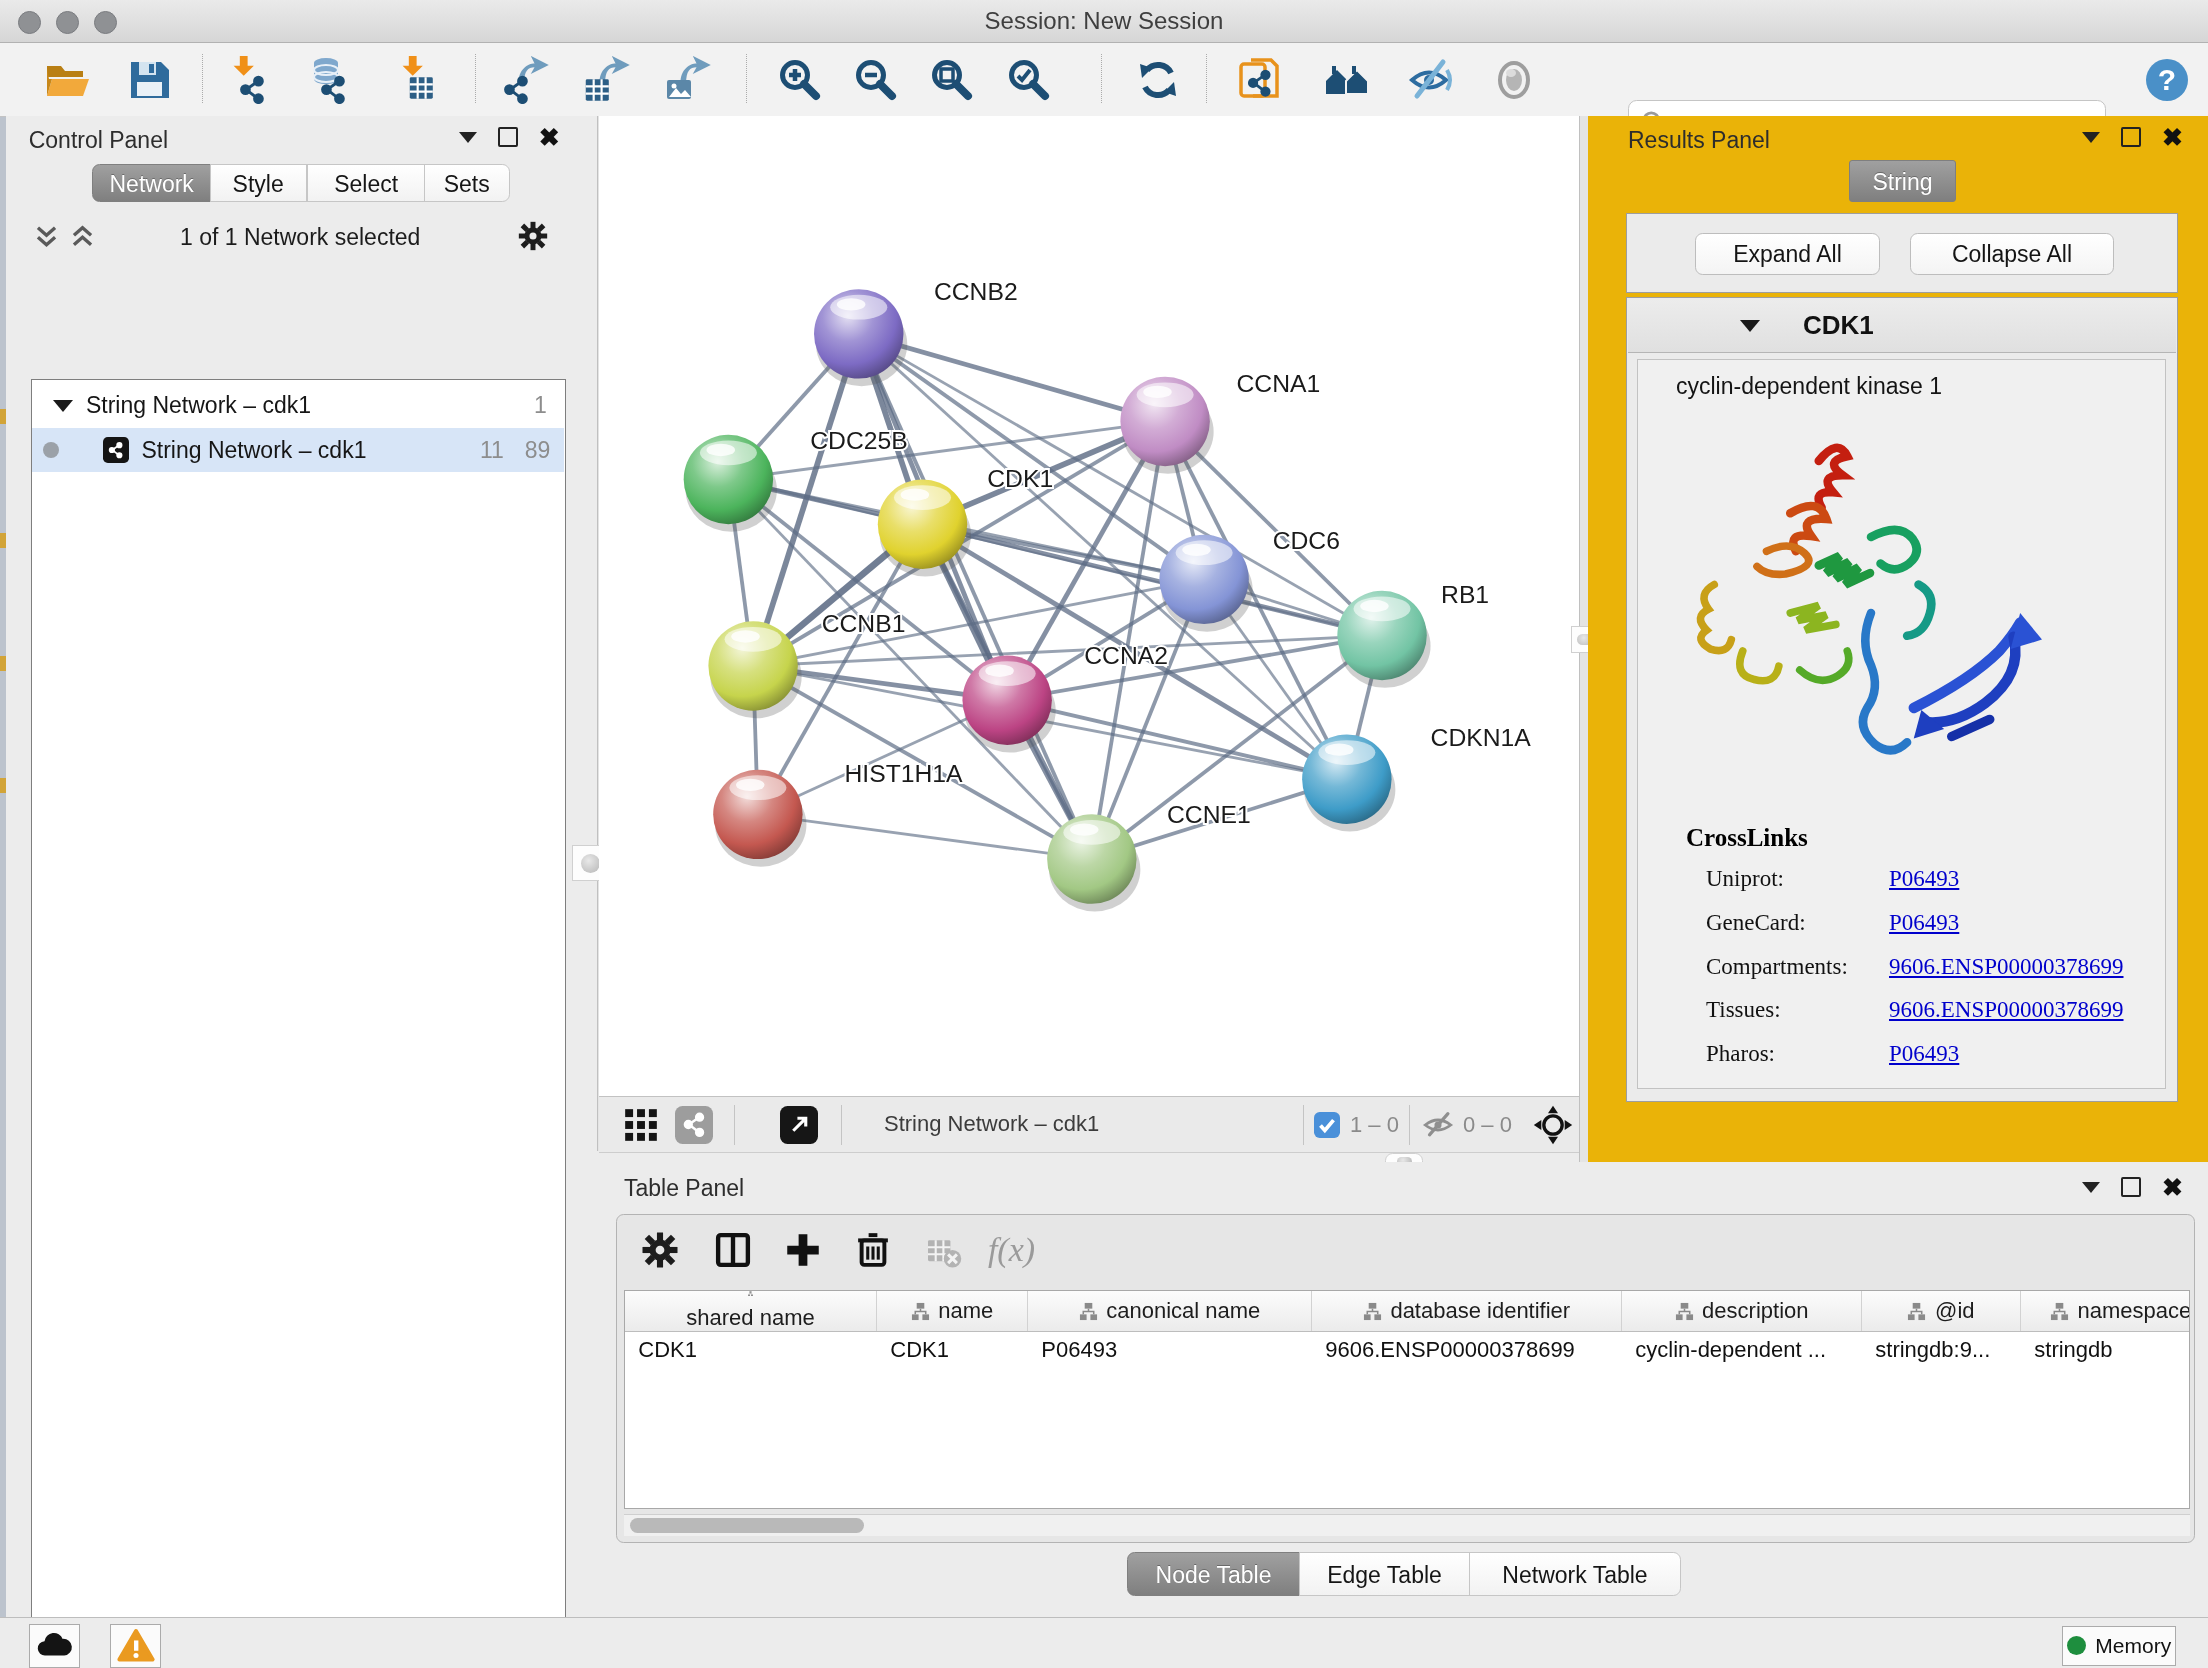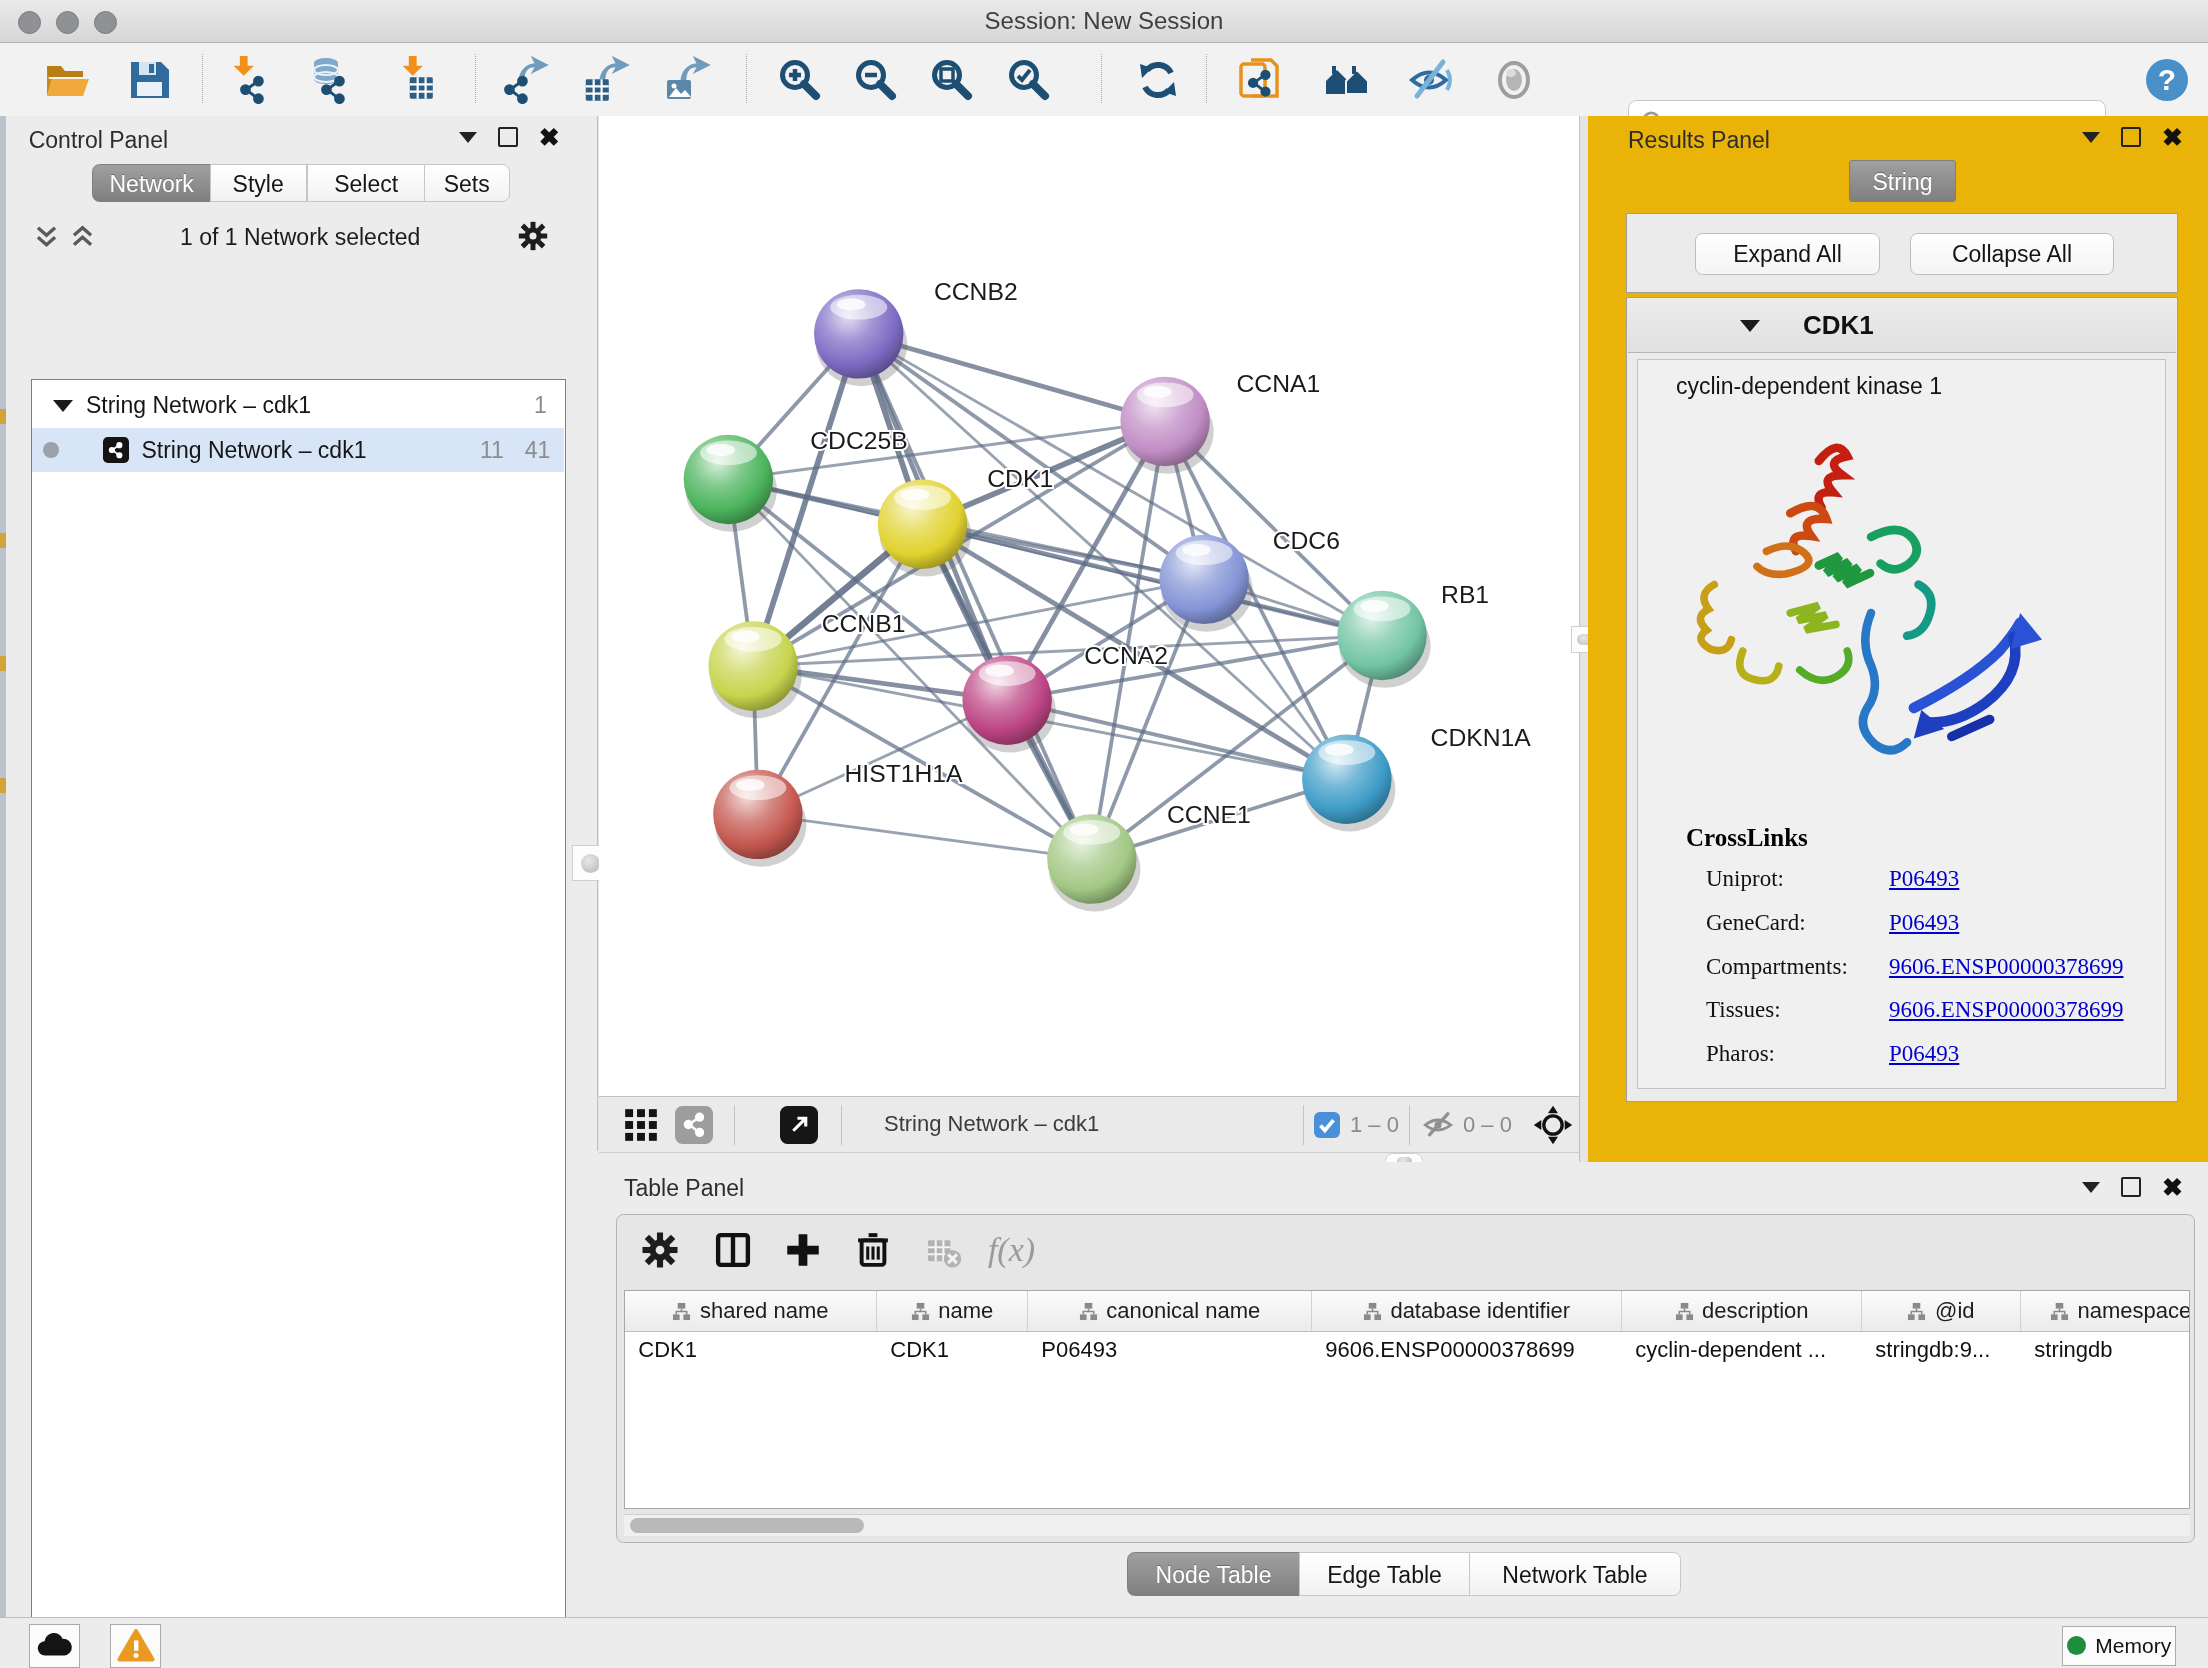--- a/index.html
+++ b/index.html
@@ -317,21 +317,21 @@
         <div style="width:16px;height:16px;border-radius:50%;background:#9ba1a8;"></div>
         <div style="width:44px"></div>
         <div class="sharebox">
           <svg viewBox="0 0 48 48" style="color:#fff">
               <use href="#s-share"></use>
             </svg>
         </div>
         <div style="width:12.4px"></div>
         <span>String Network – cdk1</span>
         <span class="cnum" style="margin-left:auto;">11</span>
-        <span class="cnum" style="margin-left:21px;margin-right:13.3px;">41</span>
+        <span class="cnum" style="margin-left:21px;margin-right:13.3px;">89</span>
       </div>
     </div>
   </div>
 
   <div class="abs vdiv" style="left:597px;top:116px;width:1.9px;height:1035px;"></div>
   <div class="handlebox" style="left:572px;top:845px;width:34px;height:34px;">
     <div class="handledot" style="width:19px;height:19px;"></div>
   </div>
 
   <div class="abs canvas">
@@ -812,21 +812,21 @@
         <circle cx="36" cy="34" r="10" fill="#8a8a8a"></circle>
         <path d="M31 29l10 10M41 29l-10 10" stroke="#fff" stroke-width="3.5"></path>
       </svg>
   </div>
   <div class="ttbtn serif" style="left:985px;font-style:italic;color:#9a9a9a;font-size:34px;">
     <span>f(x)</span>
   </div>
 
   <div class="abs tablebox">
     <div class="thead" id="table-head">
-        <div class="th" style="width: 252px;">
+        <div class="th" style="width: 252px; flex-direction: column;">
           <svg width="19" height="19" viewBox="0 0 20 20">
             <rect x="6" y="1" width="8" height="6" fill="#8a8a8a"></rect>
             <rect x="1" y="13" width="7" height="6" fill="#8a8a8a"></rect>
             <rect x="12" y="13" width="7" height="6" fill="#8a8a8a"></rect>
             <path d="M10 7v3M4.5 13v-3h11v3" stroke="#8a8a8a" stroke-width="1.6" fill="none"></path>
           </svg>
           <span>shared name</span>
         </div>
         <div class="th" style="width: 151px;">
           <svg width="19" height="19" viewBox="0 0 20 20">

